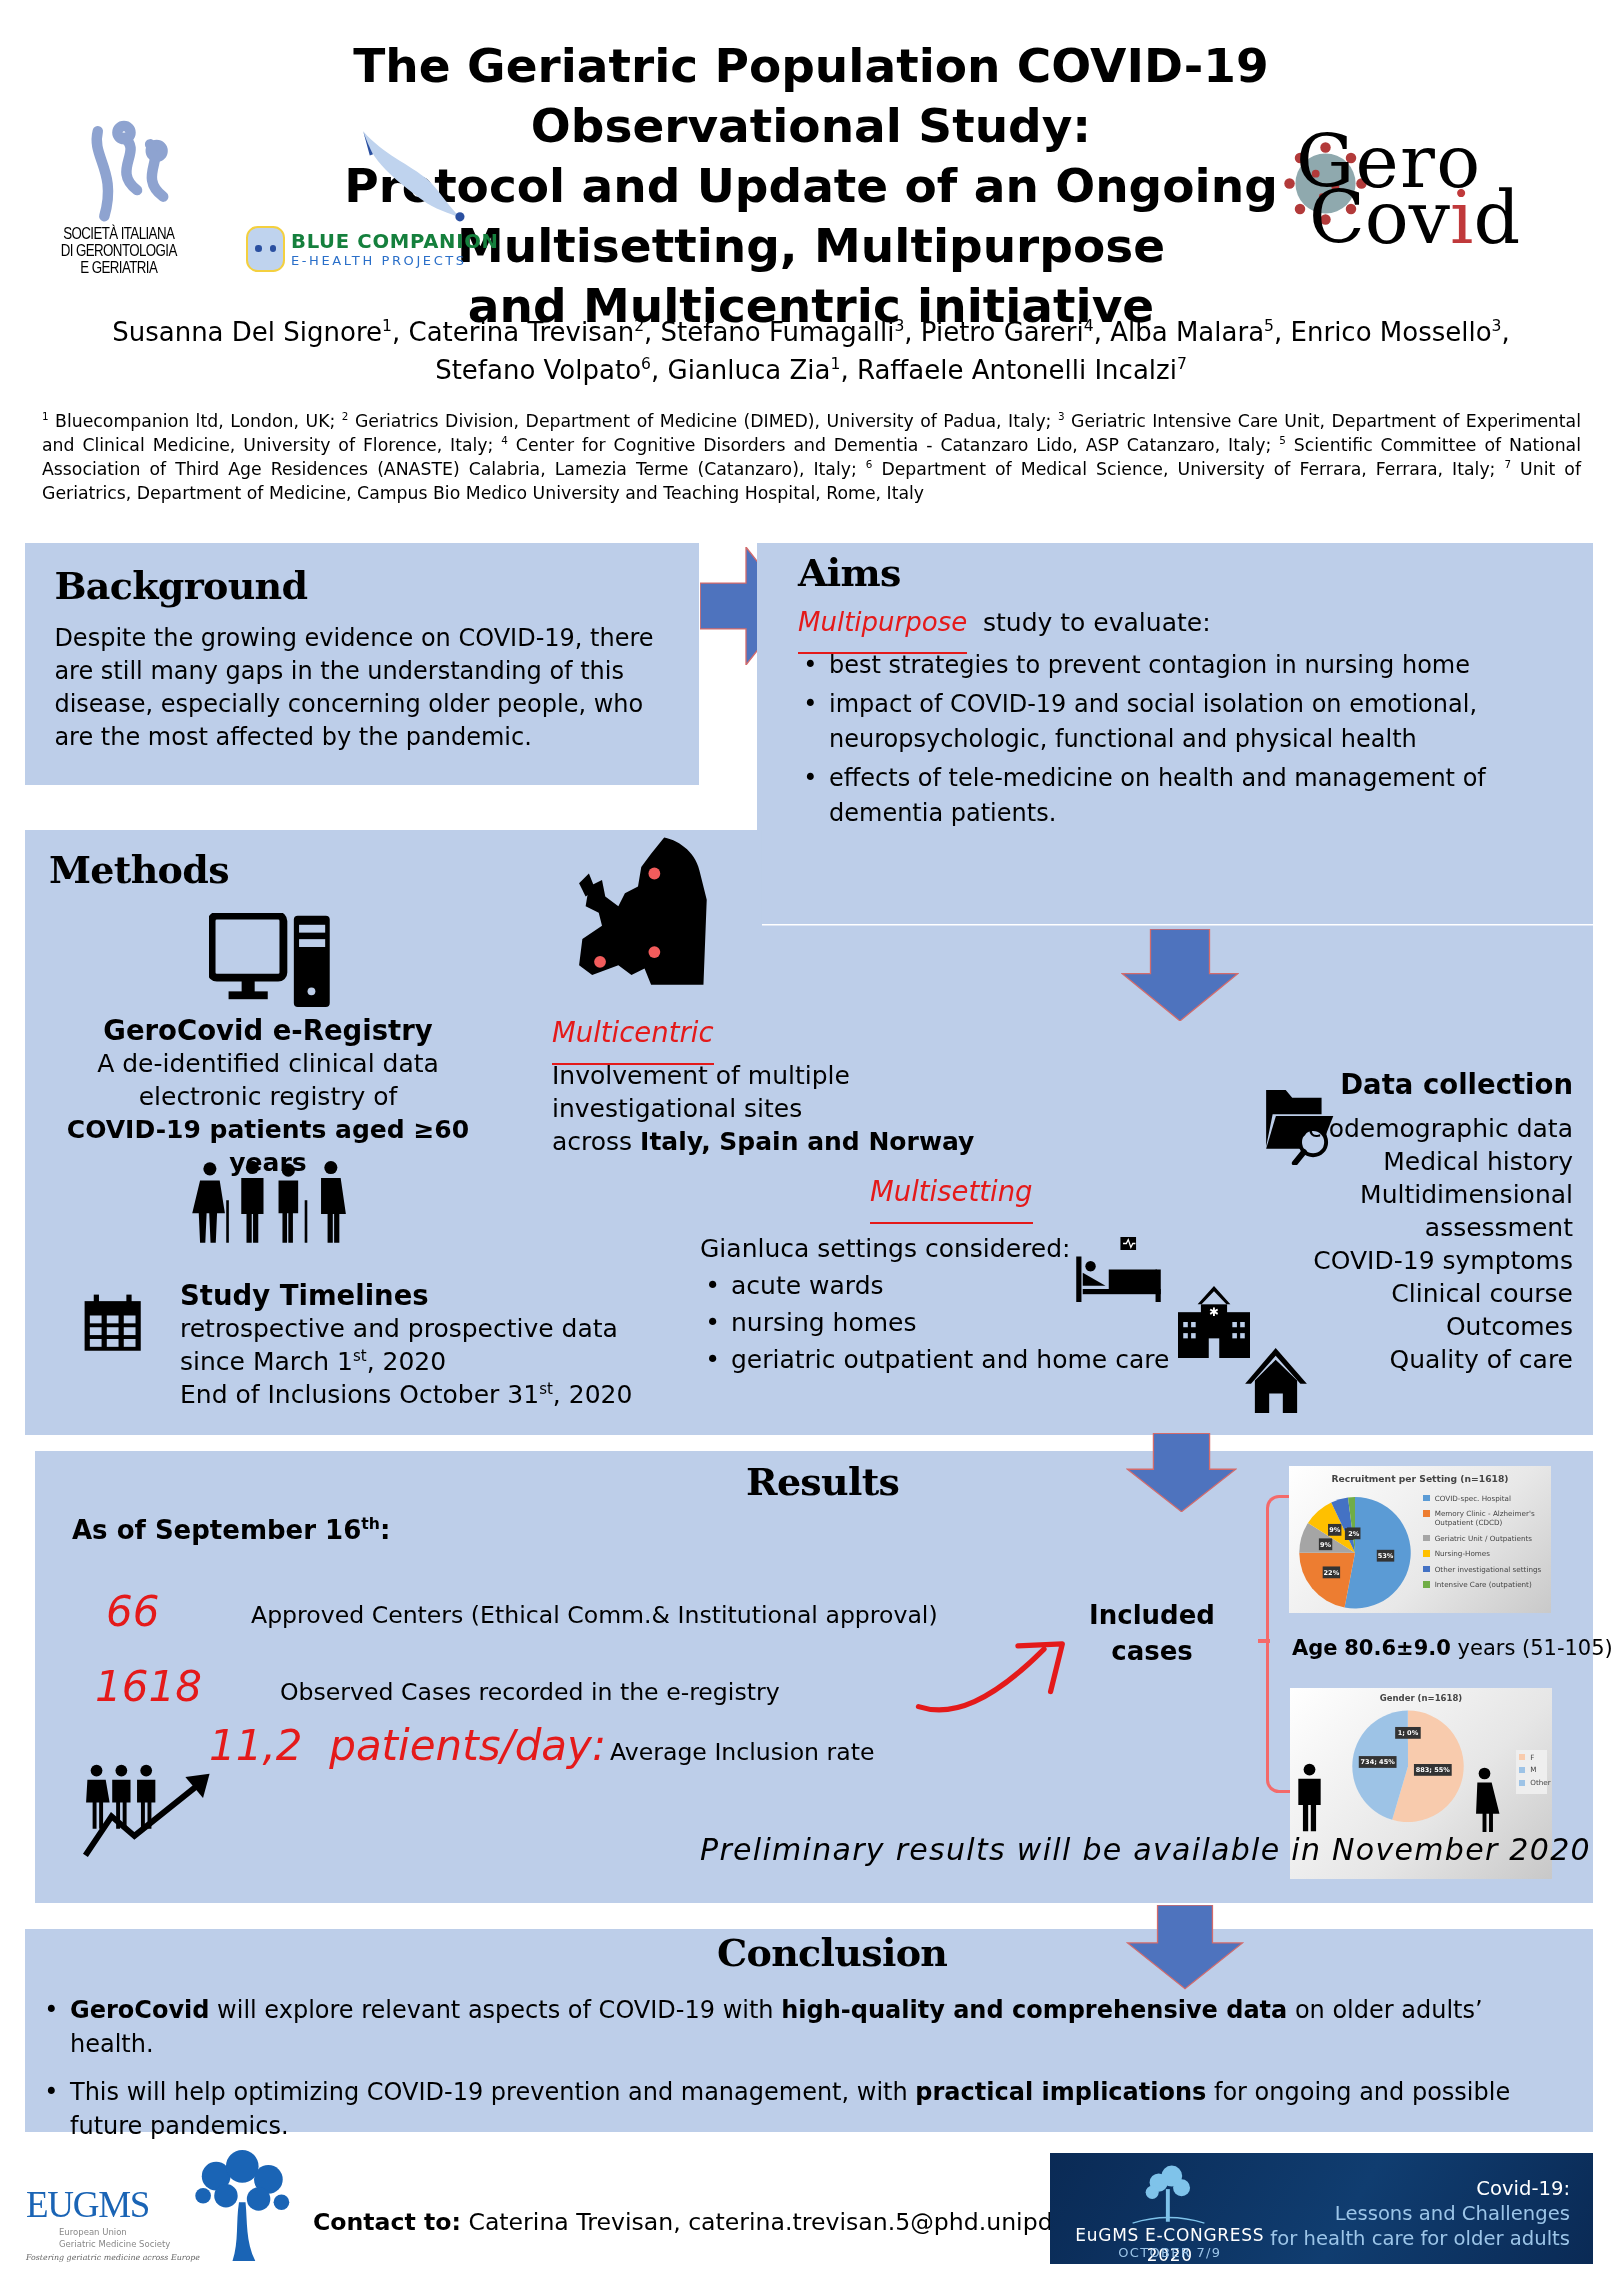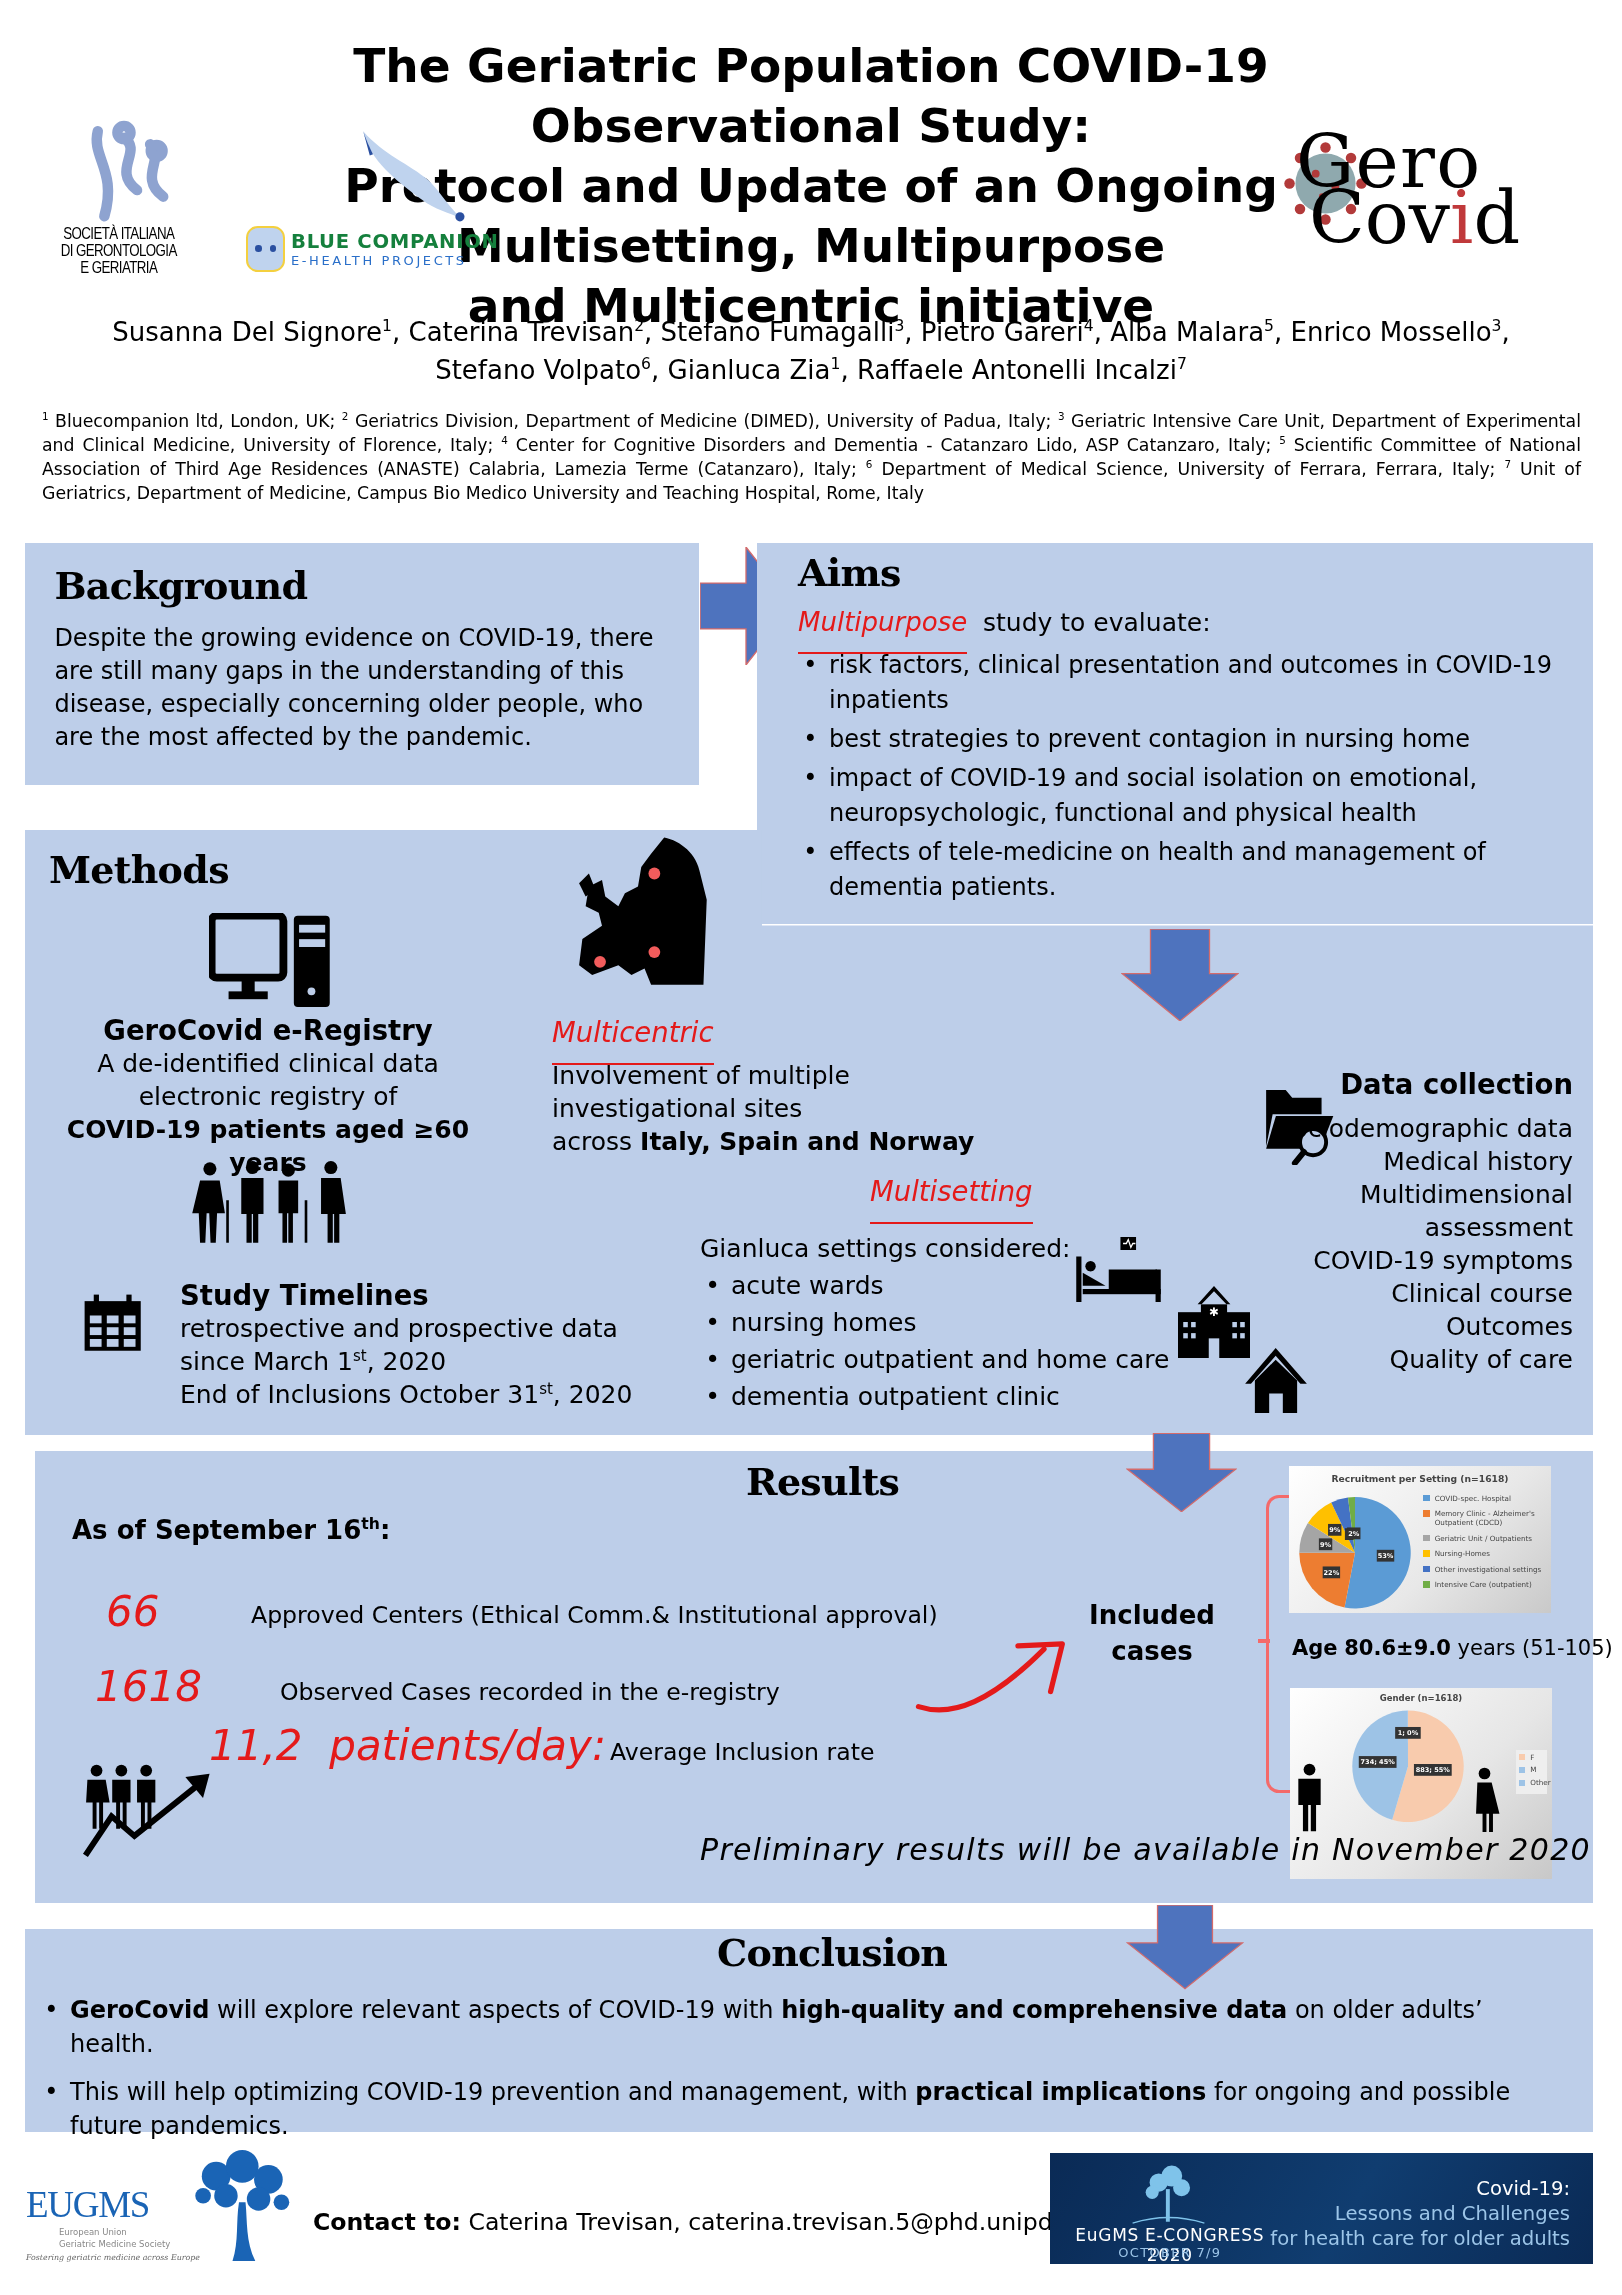--- a/index.html
+++ b/index.html
@@ -106,21 +106,20 @@
   </svg>
 </div>
 
 <div class="box" style="left:757px; top:543px; width:836px; height:381px;">
   <div class="abs sec-title" style="left:41px; top:6.5px;">Aims</div>
   <div class="abs body-txt" style="left:41px; top:62px; font-size:25px;">
     <span class="hand ul-red" style="font-size:26px;">Multipurpose</span>
     <span style="margin-left:7.9px;">study to evaluate:</span>
   </div>
   <ul class="abs bul body-txt" style="left:41px; top:105px; width:772px; font-size:24px; line-height:35px;">
-    <li style="margin-bottom:3.9px;">risk factors, clinical presentation and outcomes in COVID-19 inpatients</li>
     <li style="margin-bottom:3.9px;">best strategies to prevent contagion in nursing home</li>
     <li style="margin-bottom:3.9px;">impact of COVID-19 and social isolation on emotional, neuropsychologic, functional and physical health</li>
     <li>effects of tele-medicine on health and management of dementia patients.</li>
   </ul>
 </div>
 
 <div class="box" style="left:25px; top:830px; width:1568px; height:605px;
      clip-path: polygon(0 0, 47% 0, 47% 15.8%, 100% 15.8%, 100% 100%, 0 100%);">
 </div>
 <div class="abs sec-title" style="left:49px; top:847px;">Methods</div>
@@ -206,21 +205,20 @@
 
 <div class="abs" style="left:870px; top:1175px;">
   <span class="hand ul-red" style="font-size:27.5px;">Multisetting</span>
 </div>
 <div class="abs" style="left:700px; top:1230px; font-size:25px; line-height:37px;">
   <div>Gianluca settings considered:</div>
   <ul class="bul">
     <li>acute wards</li>
     <li>nursing homes</li>
     <li>geriatric outpatient and home care</li>
-    <li>dementia outpatient clinic</li>
   </ul>
 </div>
 
 <div class="abs" style="left:1076px; top:1237px;">
   <svg width="85" height="65" viewBox="0 0 130 100">
     <rect x="68" y="0" width="24" height="20" fill="#000"></rect>
     <path d="M72 10 h5 l3-6 l4 12 l3-6 h4" stroke="#fff" stroke-width="2" fill="none"></path>
     <rect x="0" y="30" width="8" height="70" fill="#000"></rect>
     <circle cx="22" cy="45" r="8" fill="#000"></circle>
     <path d="M10 55 L45 75 L10 75 Z" fill="#000"></path>

